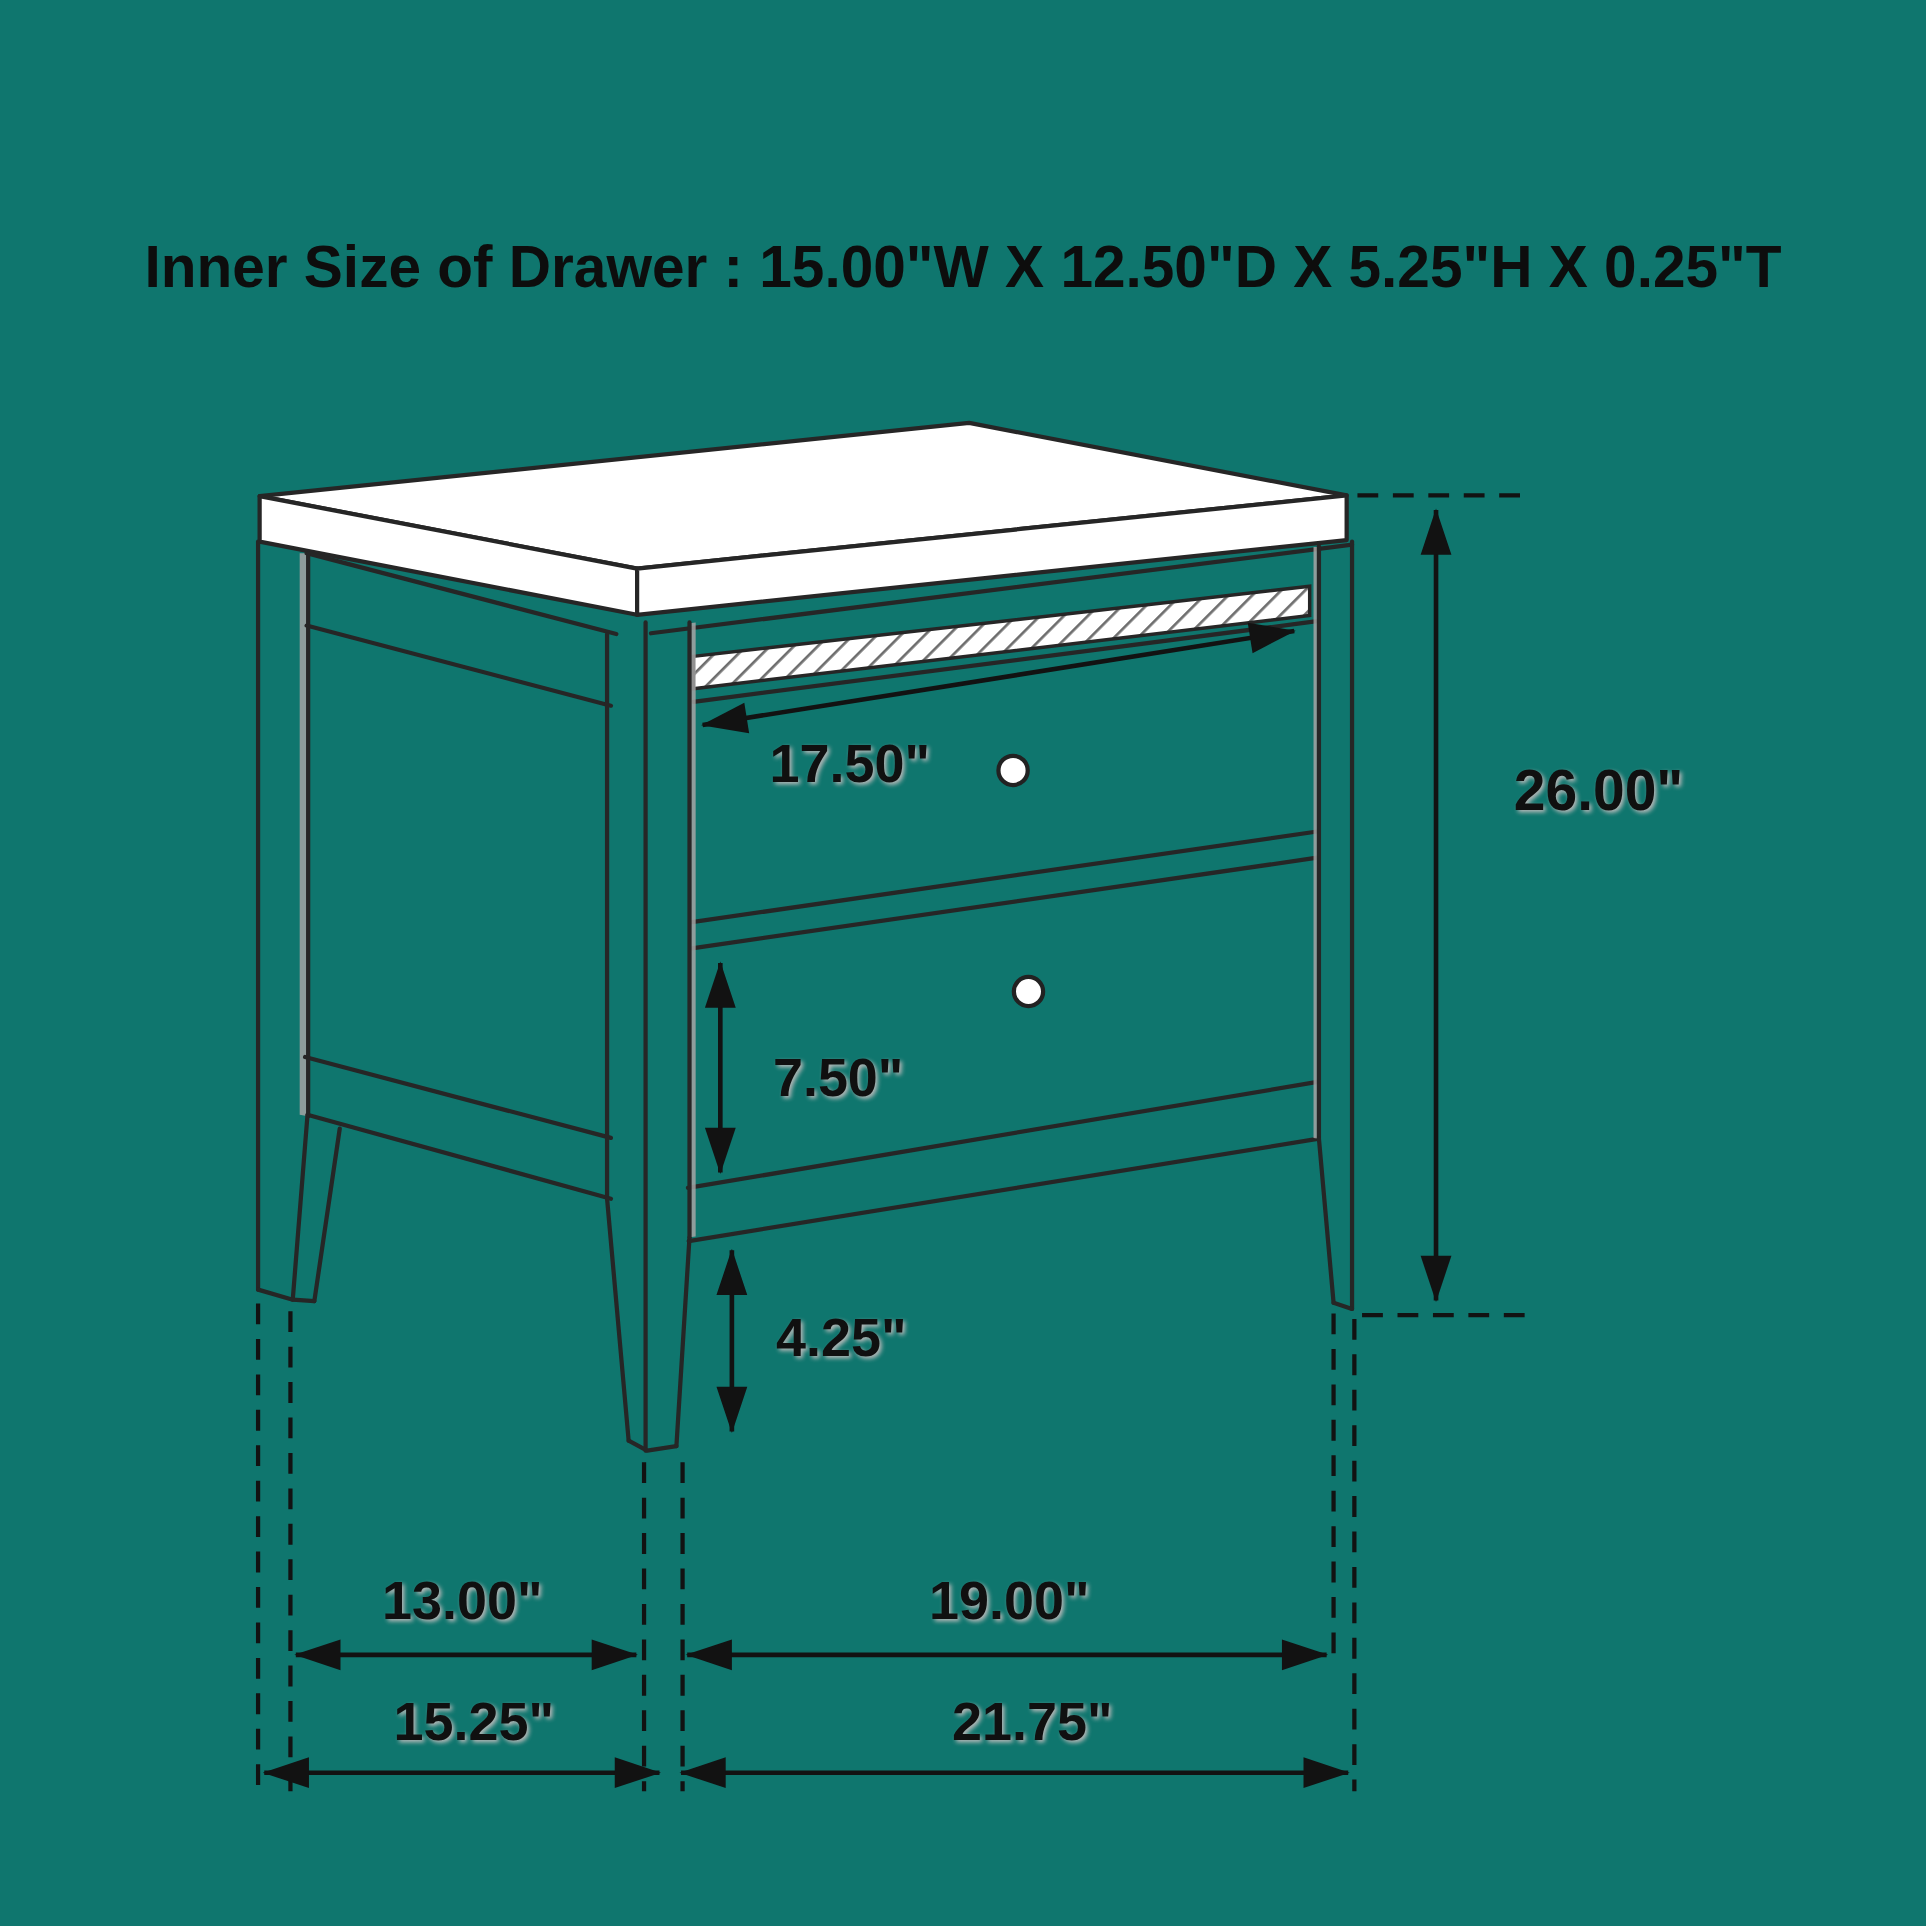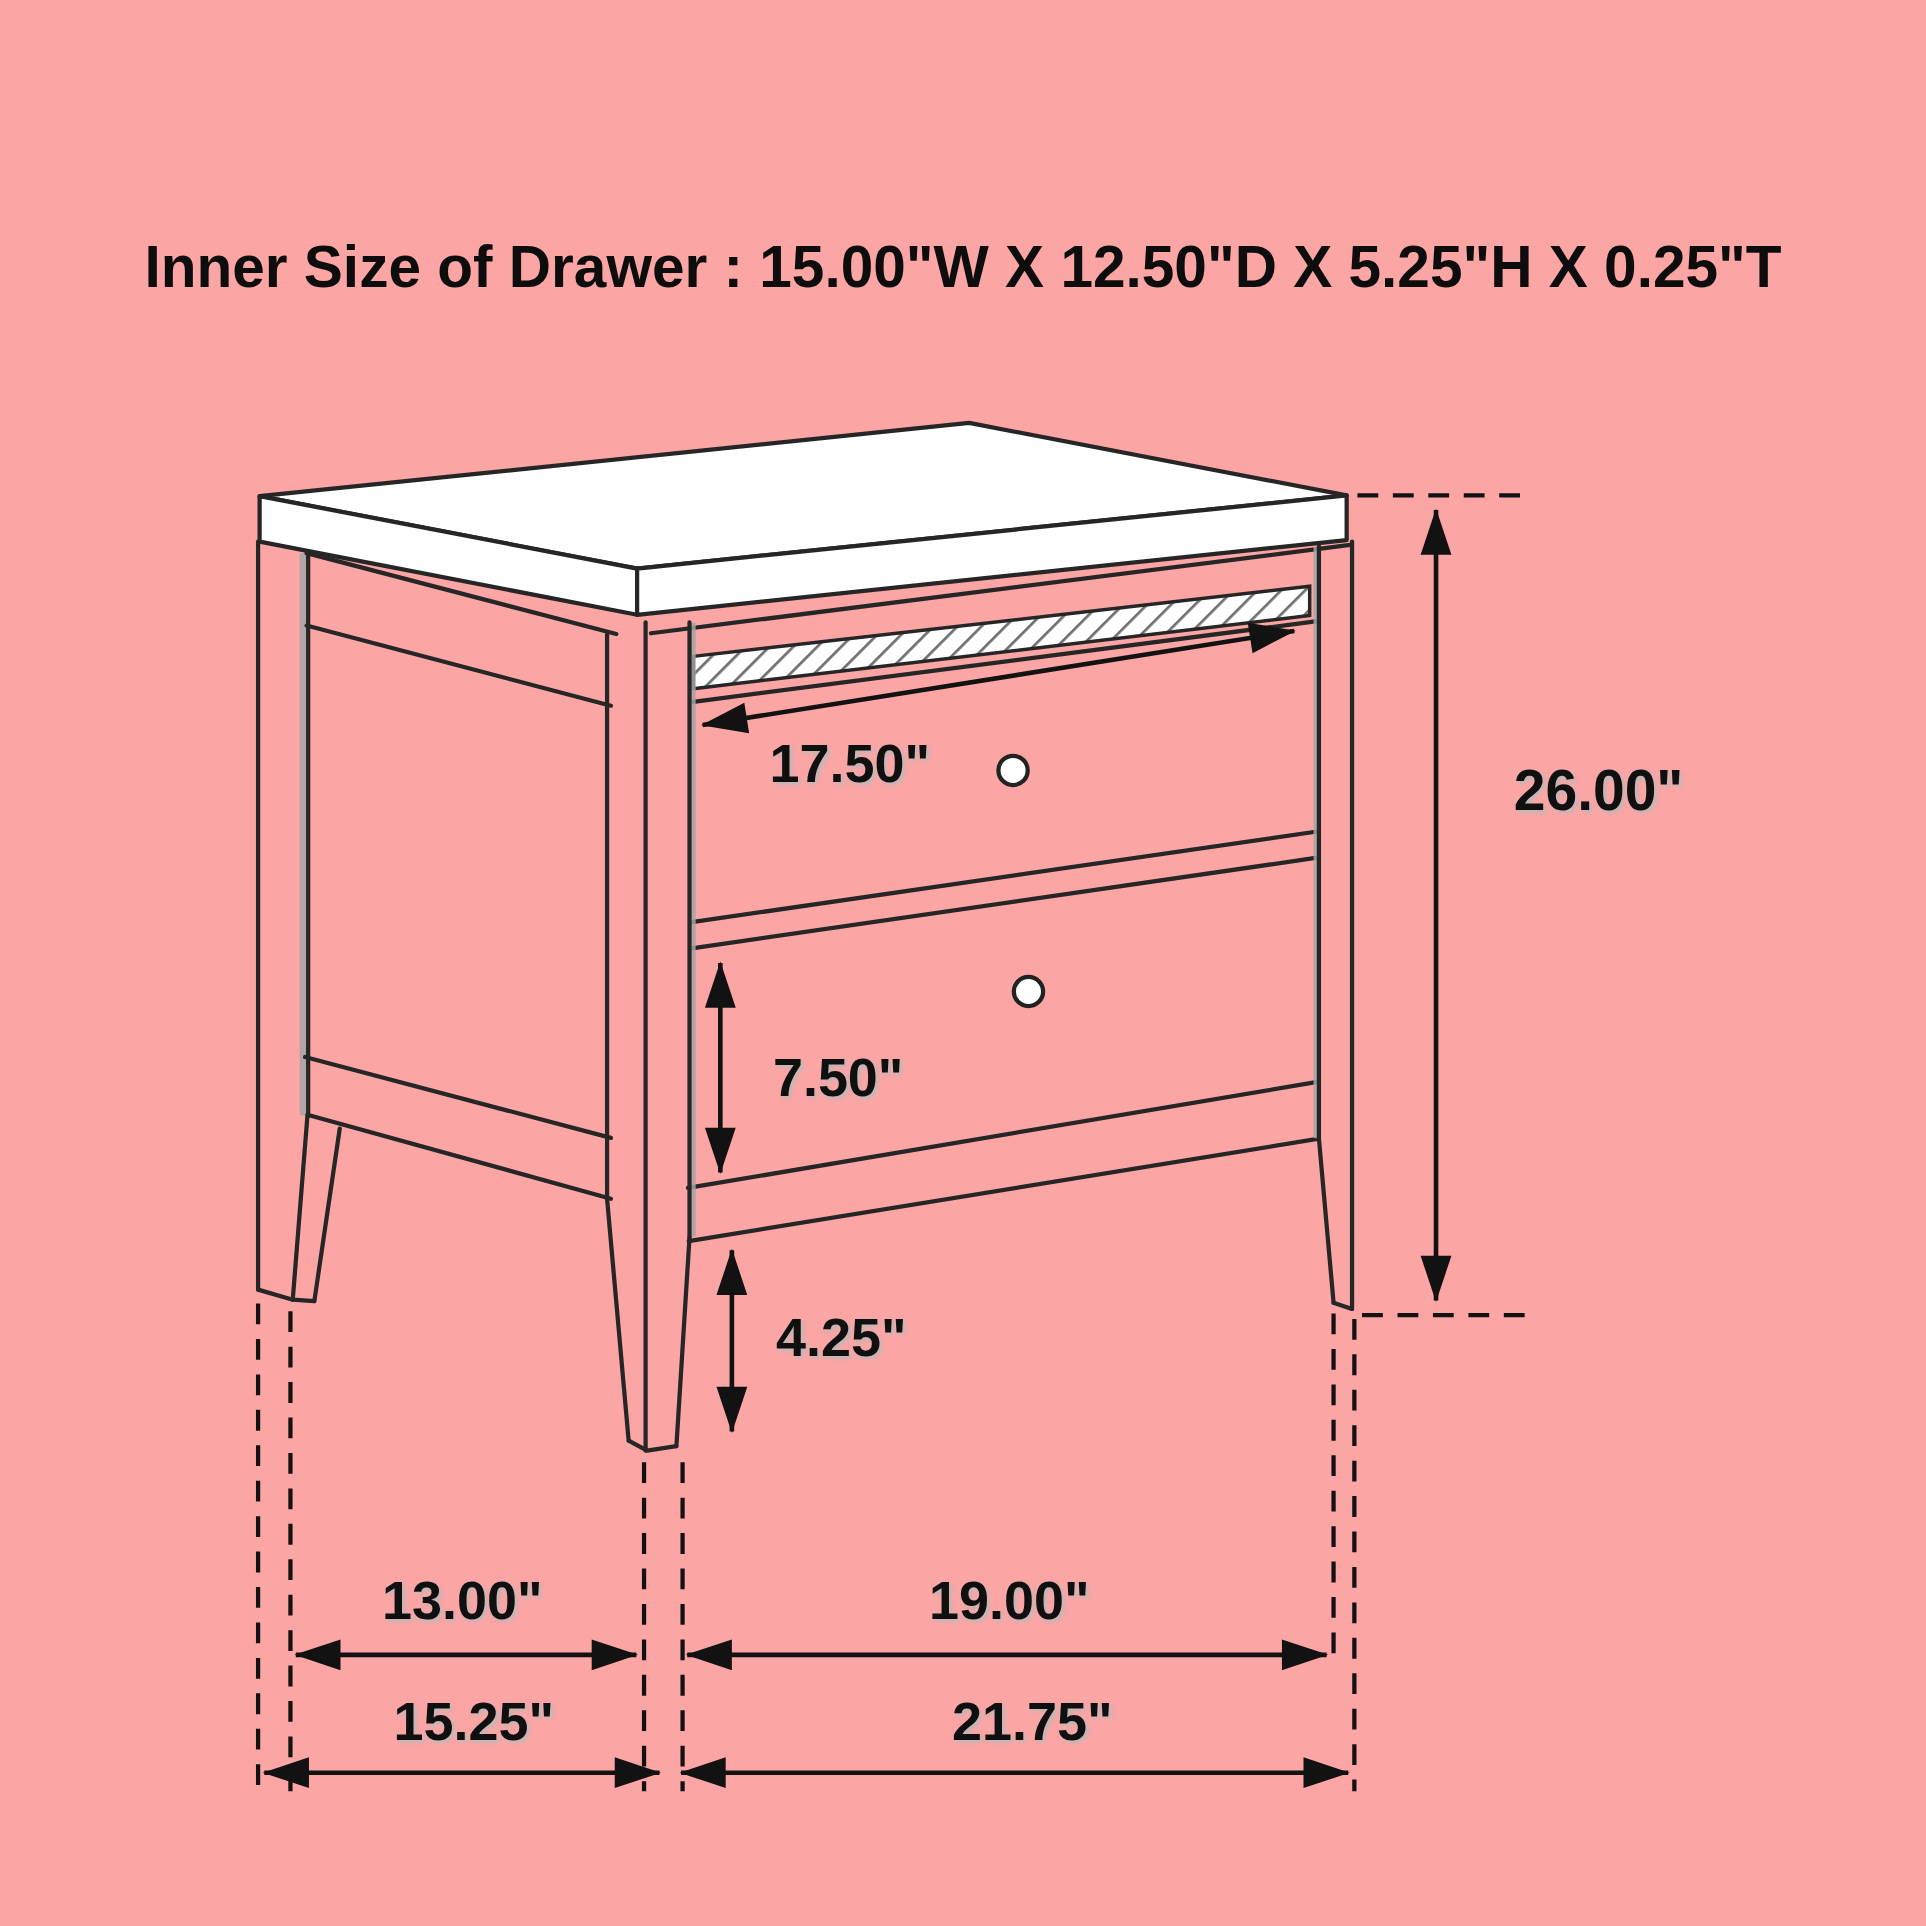--- a/index.html
+++ b/index.html
@@ -1,16 +1,16 @@
 <!DOCTYPE html>
 <html style="font-size:12.3px"><head>
 <meta charset="utf-8">
 <style>
   html,body{margin:0;padding:0;background:#ffffff;}
-  #stage{position:relative;width:1926px;height:1926px;background:#fca5a5;overflow:hidden;
+  #stage{position:relative;width:1926px;height:1926px;background:#0f766e;overflow:hidden;
          font-family:"Liberation Sans", sans-serif;}
   svg{display:block;}
   .outline{fill:none;stroke:#262626;stroke-width:5.5;stroke-linecap:round;stroke-linejoin:round;}
   .face{fill:#ffffff;stroke:#262626;stroke-width:5.5;stroke-linejoin:round;}
   .shade{fill:#a4a4a4;stroke:none;opacity:.85;}
   .dimline{fill:none;stroke:#121212;stroke-width:6;}
   .dashline{fill:none;stroke:#121212;stroke-width:5.5;stroke-dasharray:27 19;}
   .knob{fill:#ffffff;stroke:#222222;stroke-width:5.5;}
   .dim-label{font-family:"Liberation Sans", sans-serif;font-weight:700;font-size:70px;fill:#101010;
              filter:drop-shadow(3px 3px 2.5px #b9b9b9);}

